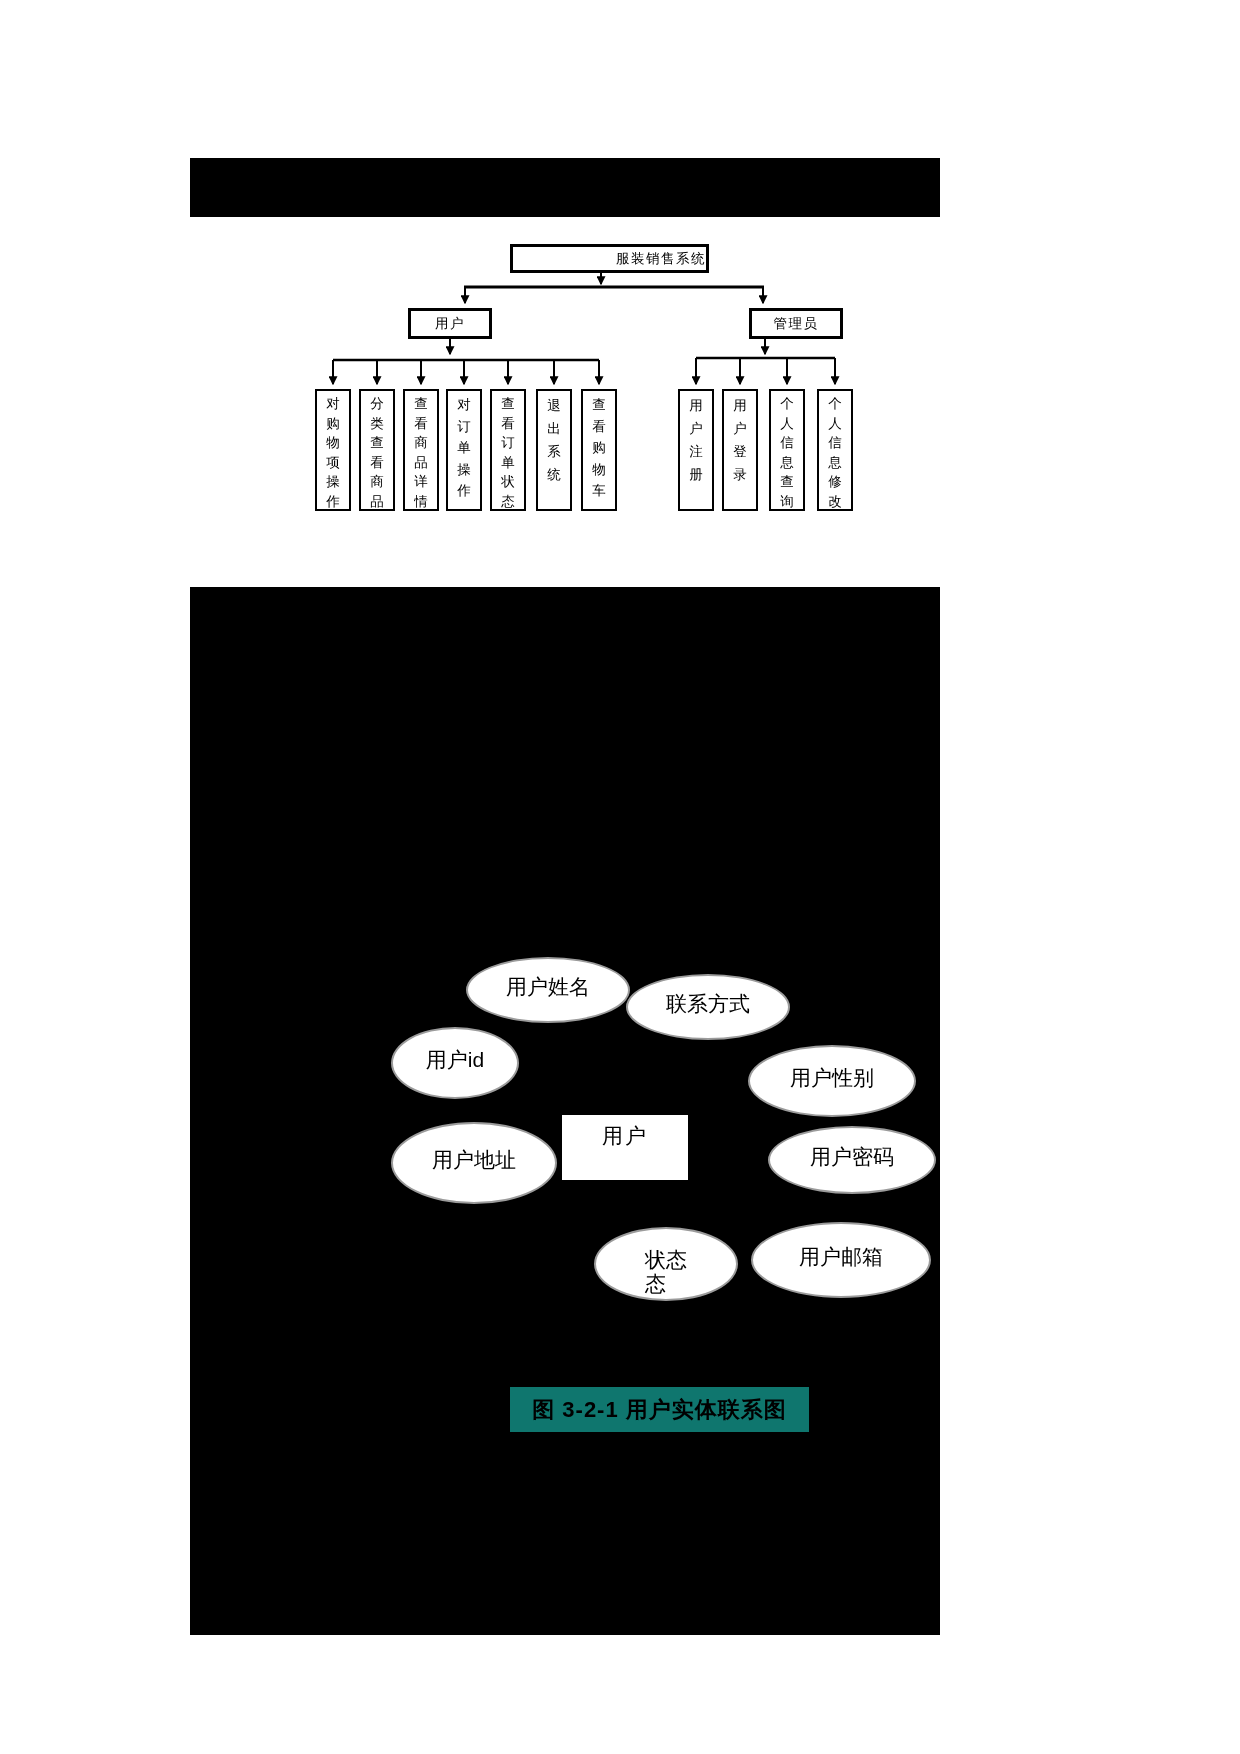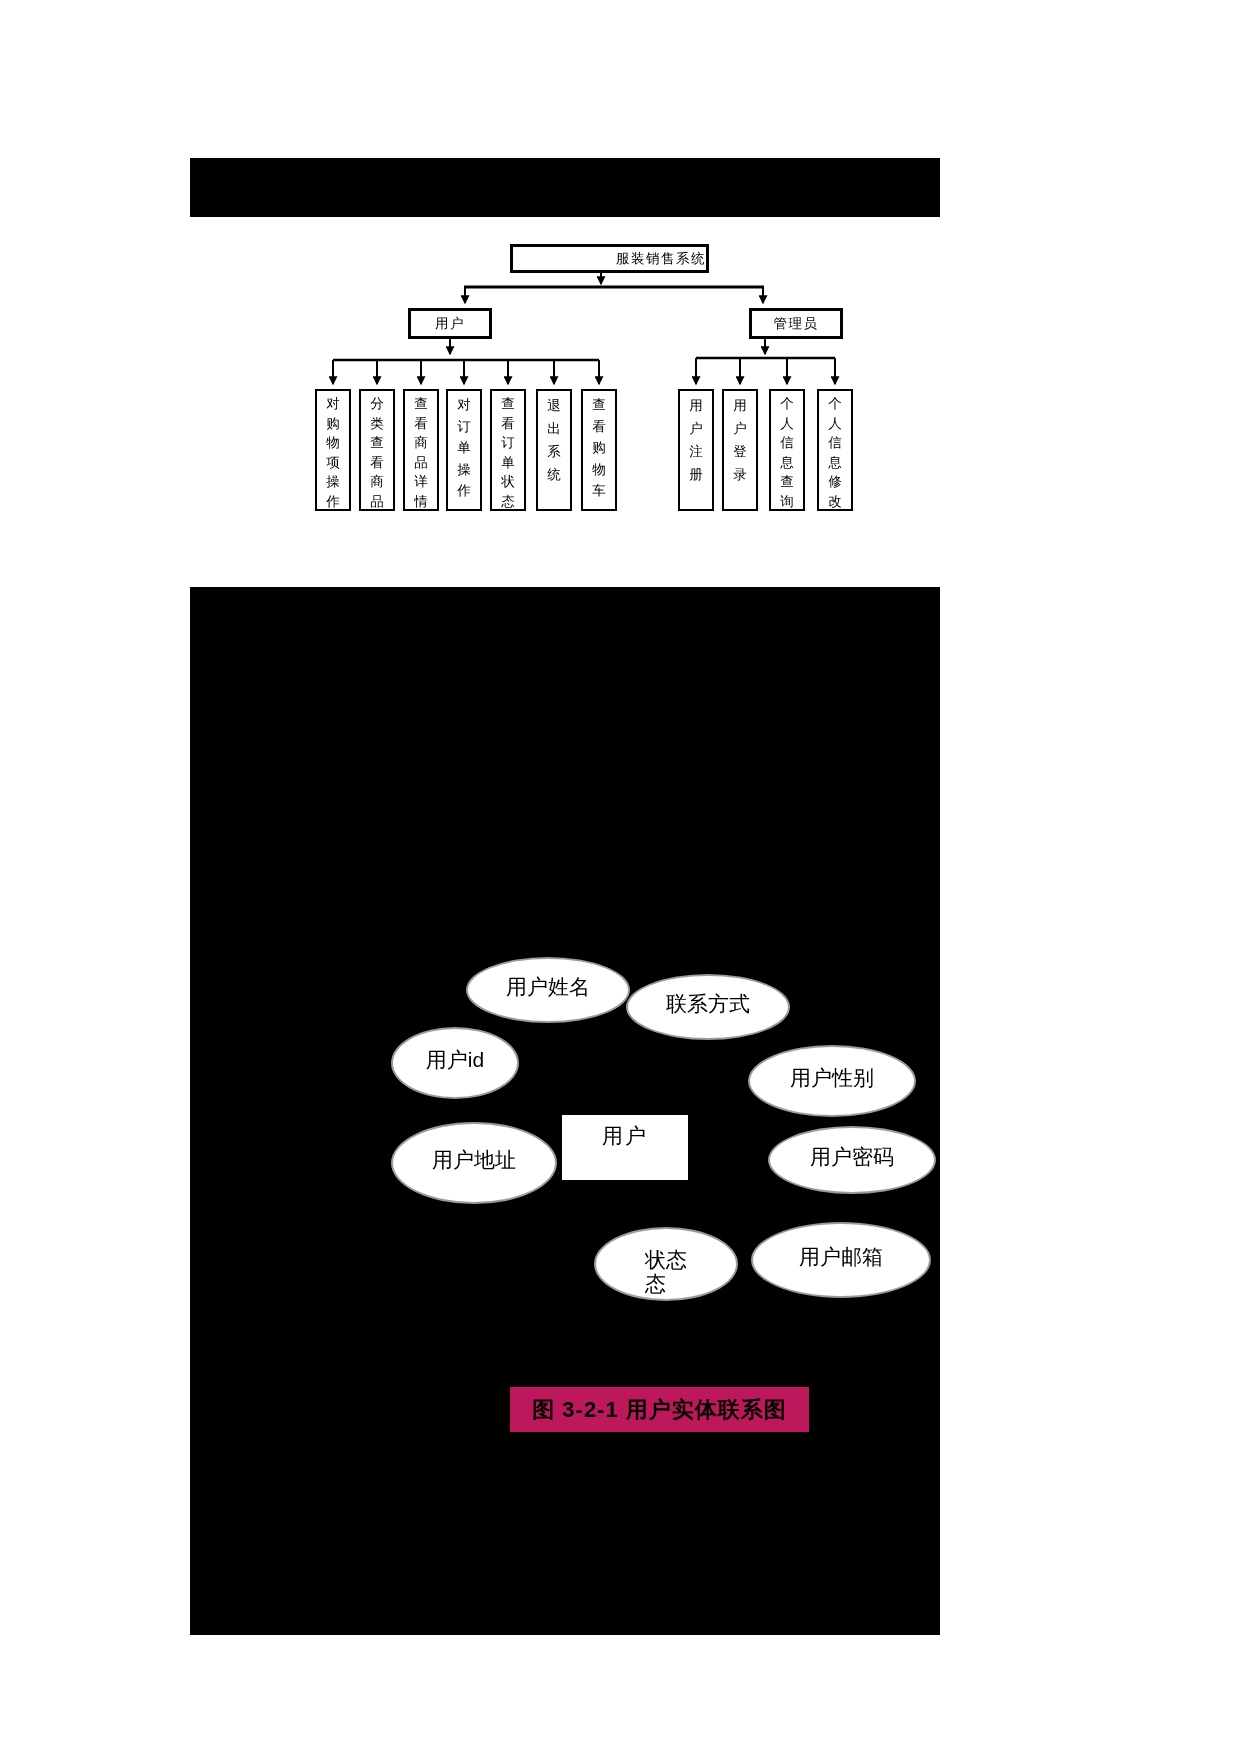--- a/index.html
+++ b/index.html
@@ -37,21 +37,21 @@
     display:flex;align-items:center;justify-content:center;box-sizing:border-box;
     color:#000;font-size:21px;
   }
   .er-lines{text-align:left;line-height:24px;transform:translateY(-3px);}
   .er-entity{
     position:absolute;left:372px;top:528px;width:126px;height:65px;background:#fff;
     display:flex;align-items:flex-start;justify-content:center;padding-top:7px;
     box-sizing:border-box;color:#000;font-size:21px;letter-spacing:2px;
   }
   .figure-caption{
-    position:absolute;left:320px;top:800px;width:299px;height:45px;background:#be185d;
+    position:absolute;left:320px;top:800px;width:299px;height:45px;background:#0f766e;
     display:flex;align-items:center;justify-content:center;
     color:#000;font-size:22px;font-weight:bold;letter-spacing:1px;white-space:pre;
   }
 </style>
 </head>
 <body>
 
 <div class="page">
 
   <div class="black-bar"></div>

